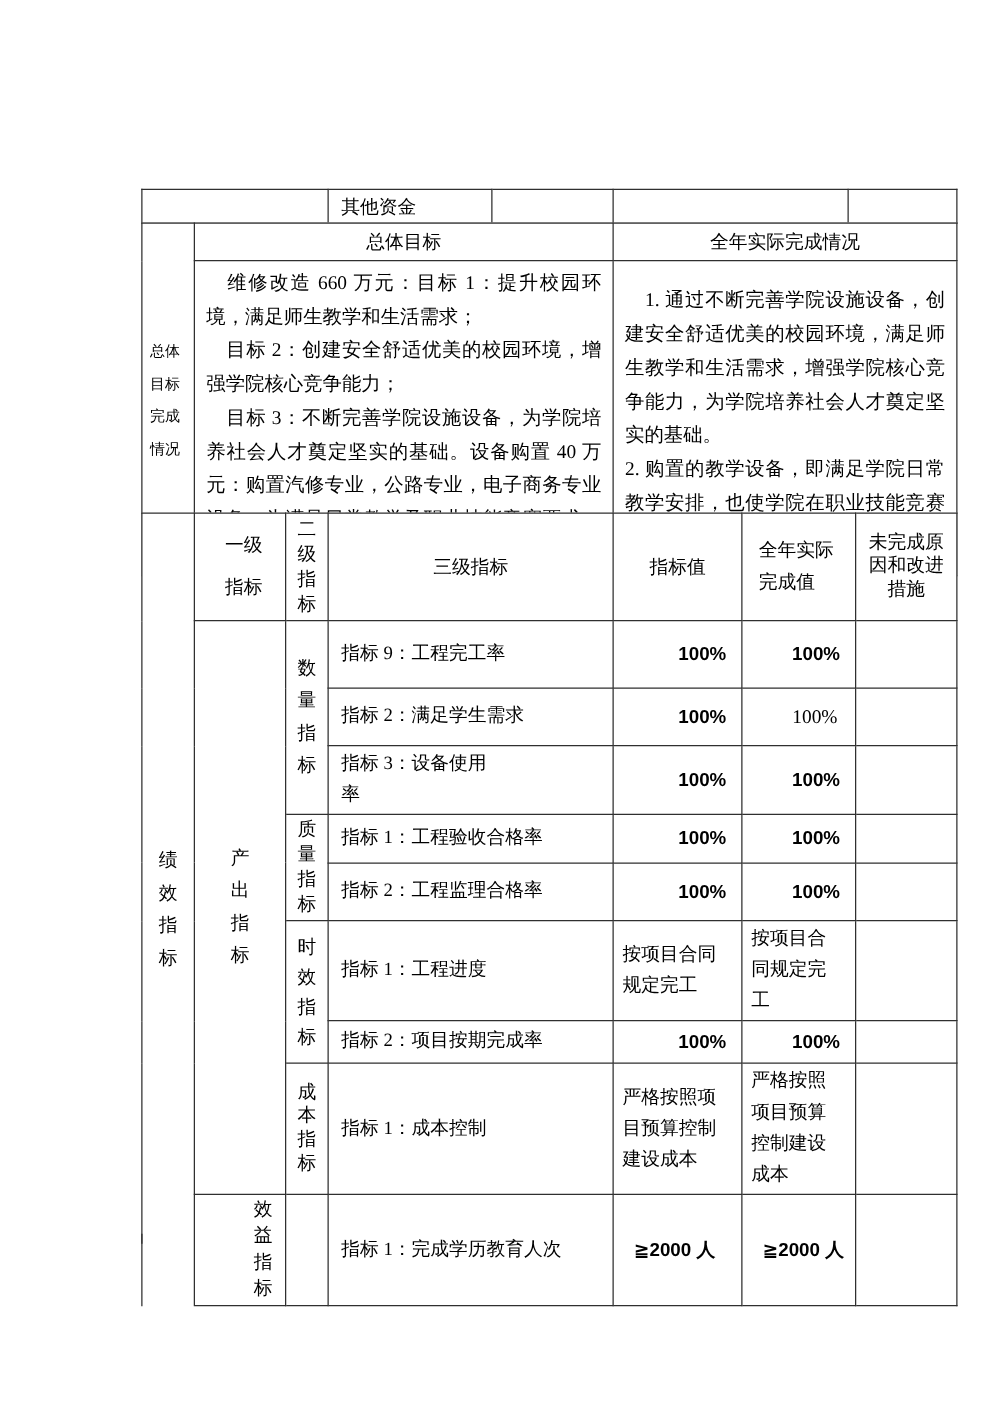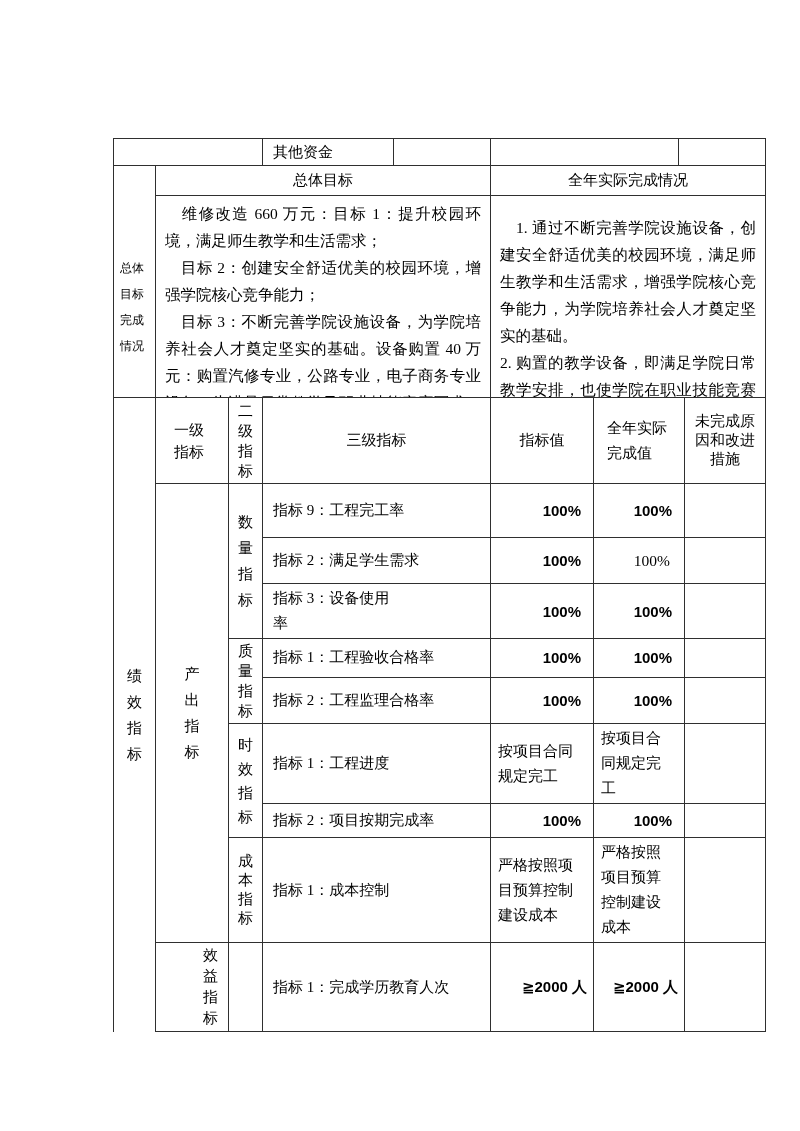--- a/index.html
+++ b/index.html
@@ -2,21 +2,21 @@
 <html><head>
 <meta charset="utf-8">
 <style>
   * { margin:0; padding:0; box-sizing:border-box; }
   html,body { background:#ffffff; }
   body {
     width:800px; height:1131px; position:relative;
     font-family:"Liberation Serif","DejaVu Serif",serif;
     color:#000; font-size:15px;
   }
-  .sheet { position:absolute; left:113px; top:138px; width:652px; height:845px; }
+  .sheet { position:absolute; left:113px; top:151px; width:652px; height:845px; }
   table { border-collapse:collapse; table-layout:fixed; width:652px; position:absolute; left:0; background:#fff; }
   td { border:1px solid #2f2f2f; vertical-align:middle; padding:2px 6px; overflow:hidden; }
 
   #tblA { top:0; }
   #tblB { top:27px; }
   #tblC { top:259px; }
 
   .h27 { height:27px; } .h30 { height:30px; } .h202 { height:202px; }
   .h86 { height:86px; } .h54 { height:54px; } .h46 { height:46px; }
   .h45 { height:45px; } .h38 { height:38px; } .h64 { height:64px; }
@@ -34,34 +34,34 @@
   .num {
     font-family:"Liberation Sans","DejaVu Sans",sans-serif;
     font-weight:600; font-size:15px; text-align:right; padding-right:12px;
   }
   .numserif {
     font-family:"Liberation Serif","DejaVu Serif",serif;
     font-weight:400; font-size:15.5px; text-align:right; padding-right:14px;
   }
   .numleft {
     font-family:"Liberation Sans","DejaVu Sans",sans-serif;
-    font-weight:600; font-size:15px; text-align:right; padding-left:0;
+    font-weight:600; font-size:15px; text-align:left; padding-left:16px;
   }
   .txt { text-align:left; padding-left:7px; padding-right:4px; line-height:25px; font-size:15px; }
 
   
   .vt { display:block; width:17px; margin:0 auto; word-break:break-all;
         text-align:center; font-size:15px; line-height:26px; }
   .lh26 { line-height:26px; } .lh24 { line-height:24px; }
   .lh21 { line-height:21px;margin-left:40px; } .lh20 { line-height:20px; } .lh19 { line-height:19px; }
   
   .vt2 { display:block; width:34px; margin:0 auto; word-break:break-all;
          text-align:left; font-size:12px; line-height:26px; }
   .w36 { display:block; width:36px; margin:0 auto; word-break:break-all;
-         text-align:left; line-height:22px; }
+         text-align:right; line-height:33px; }
   .w64 { display:block; width:64px; margin:0 auto; word-break:break-all;
          line-height:25px; }
   .w68 { display:block; width:68px; margin:0 auto; word-break:break-all;
          text-align:center; line-height:19px; }
   .noBottom { border-bottom:0 !important; }
   .tail { position:absolute; left:0; top:836px; width:1px; height:8px; background:#2f2f2f; }
 </style>
 </head>
 <body>
 

